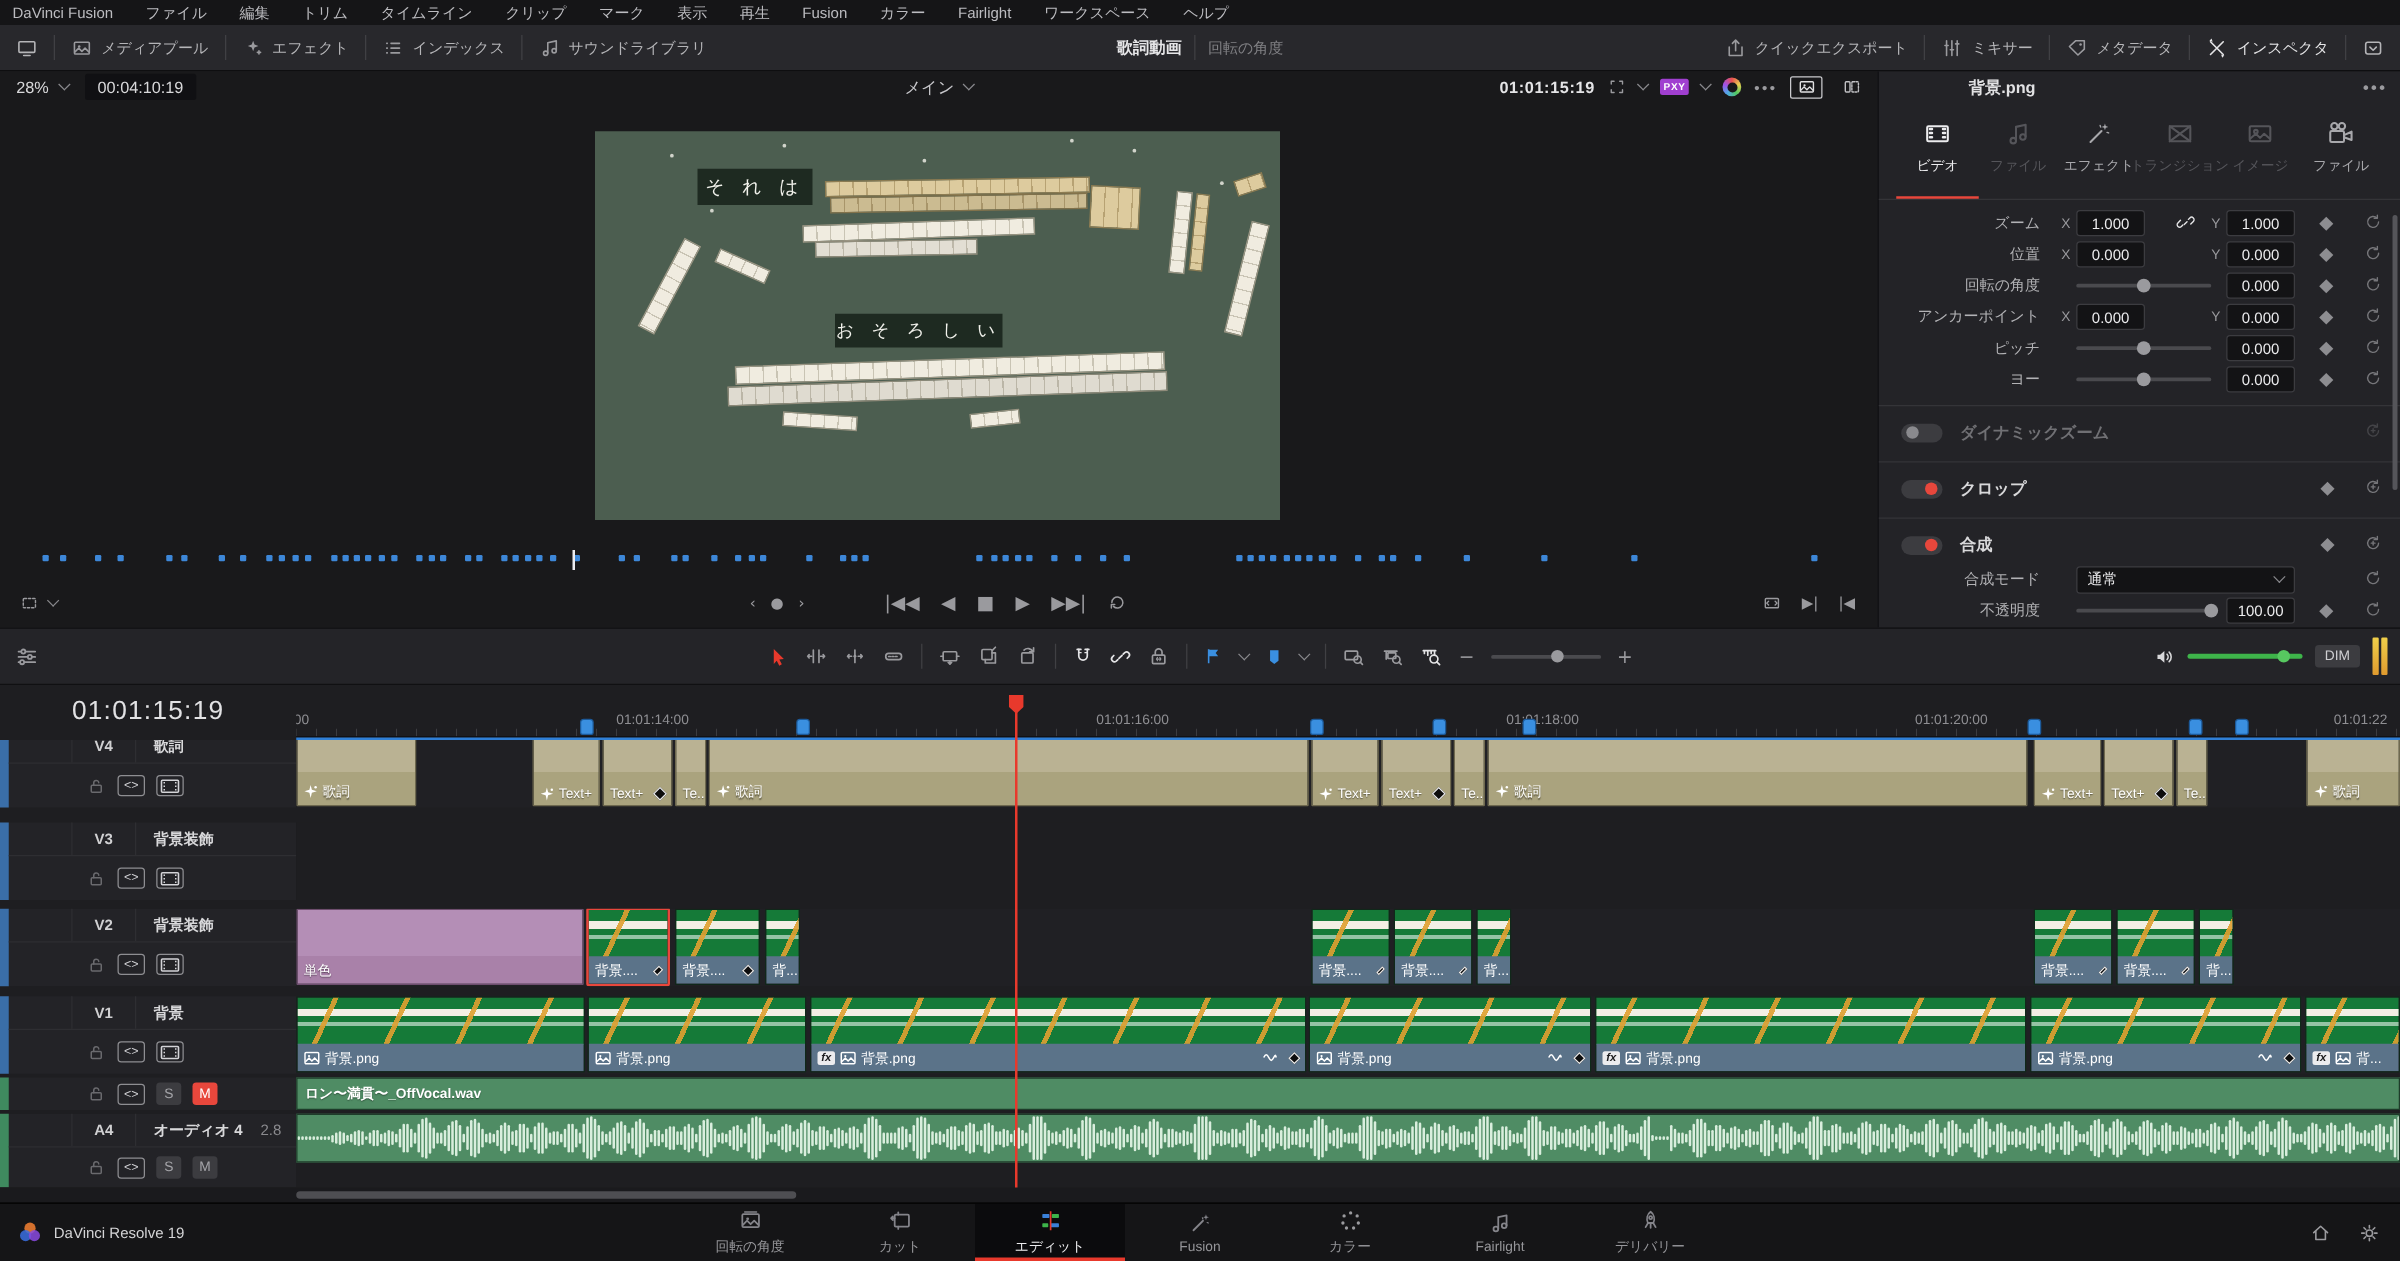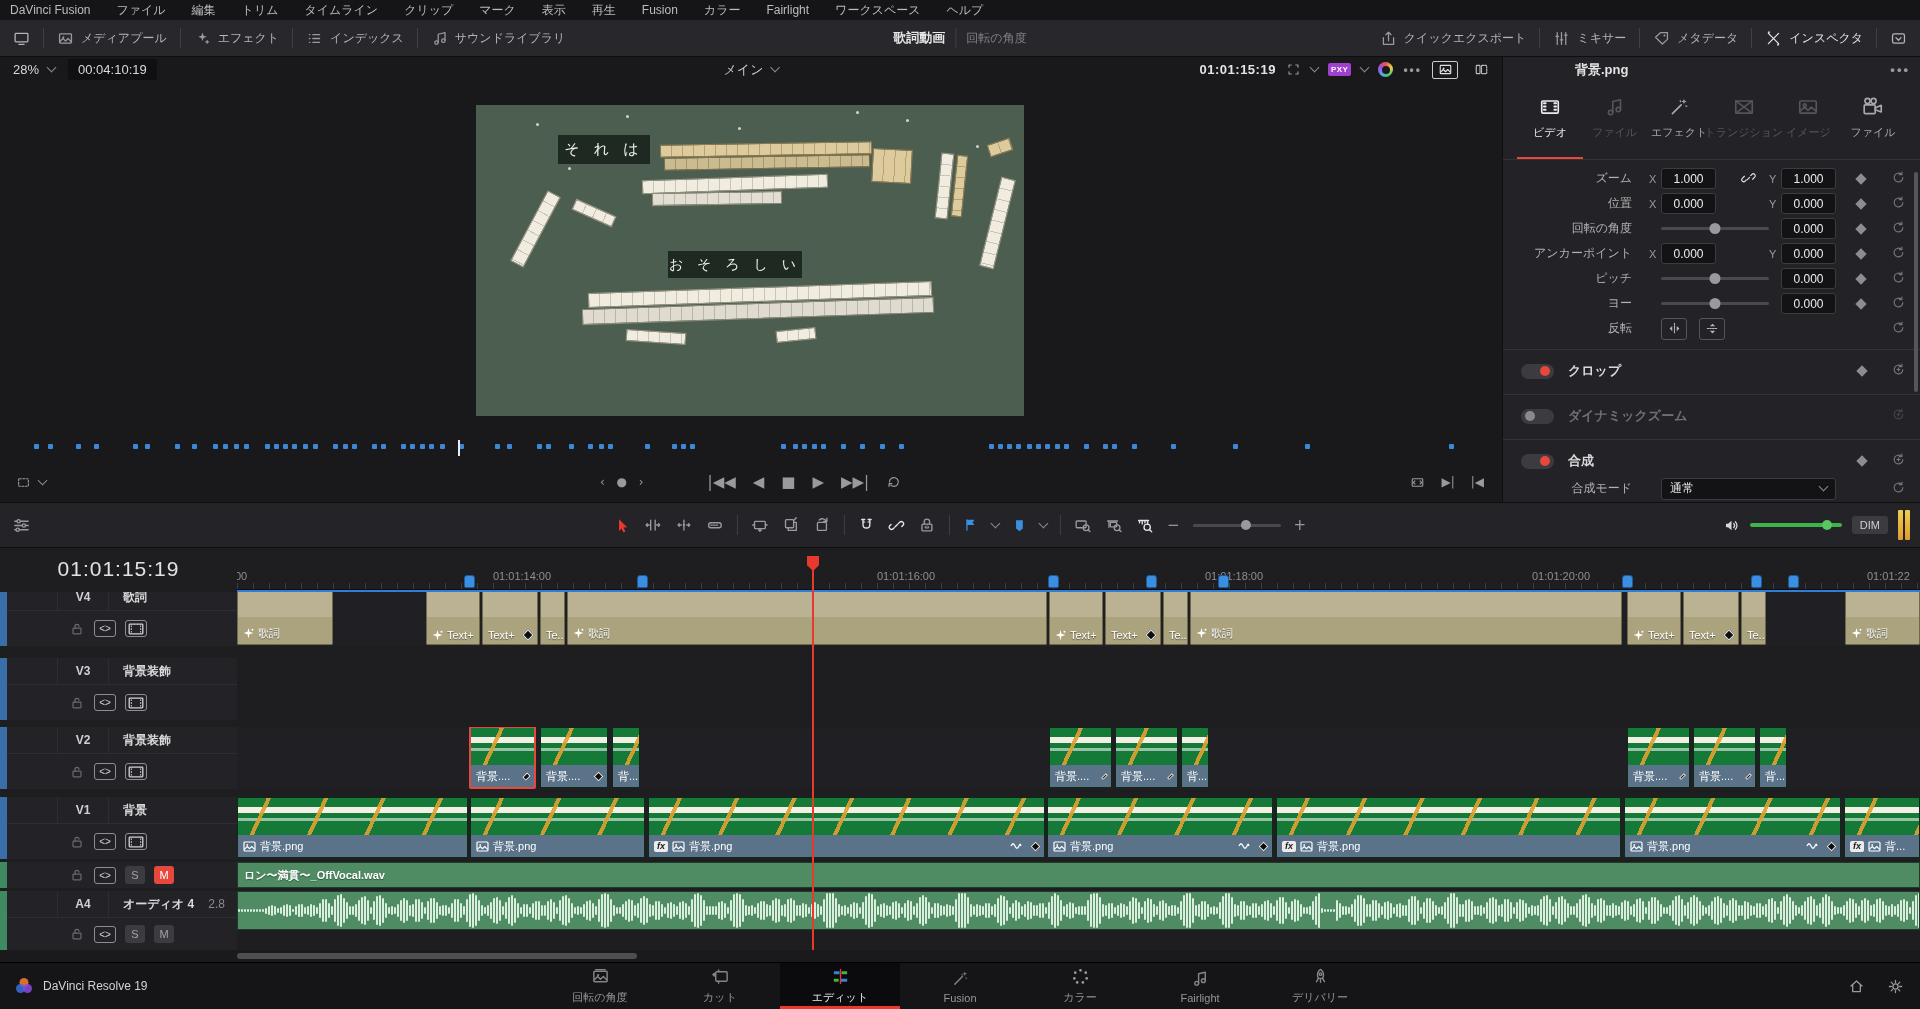--- a/index.html
+++ b/index.html
@@ -587,60 +587,42 @@
           <span class="strack" style="left: 158px; width: 108px;">
             <span class="sknob" style="left: 50%;"></span>
           </span>
           <span class="vbox" style="left: 278px;">0.000</span>
           <span class="kdia" style="right: 55px;"></span>
           <span class="rst" style="right: 14px;"><svg width="15" height="15" viewBox="0 0 20 20" fill="none" stroke="currentColor" stroke-width="1.5" stroke-linecap="round" stroke-linejoin="round">
               <path d="M15.8 10a5.8 5.8 0 1 1-1.7-4.1"></path>
               <path d="M14.5 2.8v3.4h-3.4"></path>
             </svg></span>
         </div>
-        <div class="irow">
-          <span class="rlabel">反転</span>
-          <span style="position: absolute; left: 158px;"><span class="flipbtn">
-              <svg width="15" height="15" viewBox="0 0 20 20" fill="none" stroke="currentColor" stroke-width="1.5" stroke-linecap="round" stroke-linejoin="round">
-                <path d="M10 3v14" stroke-dasharray="2 1.5"></path>
-                <path d="M7 6.5L3.5 10 7 13.5zM13 6.5l3.5 3.5L13 13.5z" fill="currentColor" stroke="none"></path>
-              </svg>
-            </span><span class="flipbtn">
-              <svg width="15" height="15" viewBox="0 0 20 20" fill="none" stroke="currentColor" stroke-width="1.5" stroke-linecap="round" stroke-linejoin="round">
-                <path d="M3 10h14" stroke-dasharray="2 1.5"></path>
-                <path d="M6.5 7L10 3.5 13.5 7zM6.5 13l3.5 3.5 3.5-3.5z" fill="currentColor" stroke="none"></path>
-              </svg>
-            </span></span>
-          <span class="rst" style="right: 14px;"><svg width="15" height="15" viewBox="0 0 20 20" fill="none" stroke="currentColor" stroke-width="1.5" stroke-linecap="round" stroke-linejoin="round">
+      </div>
+      <div class="isec dis">
+        <div class="isec-head">
+          <span class="toggle">
+            <span class="knob"></span>
+          </span>
+          <span class="isec-title">ダイナミックズーム</span>
+          <span class="rst" style="right: 14px; position: absolute; opacity: 0.4;"><svg width="15" height="15" viewBox="0 0 20 20" fill="none" stroke="currentColor" stroke-width="1.5" stroke-linecap="round" stroke-linejoin="round">
               <path d="M15.8 10a5.8 5.8 0 1 1-1.7-4.1"></path>
               <path d="M14.5 2.8v3.4h-3.4"></path>
+              <path d="M10 8v4M8 10h4"></path>
             </svg></span>
         </div>
       </div>
       <div class="isec">
         <div class="isec-head">
           <span class="toggle on">
             <span class="knob"></span>
           </span>
           <span class="isec-title">クロップ</span>
           <span class="kdia" style="right: 54px; position: absolute;"></span>
           <span class="rst" style="right: 14px; position: absolute;"><svg width="15" height="15" viewBox="0 0 20 20" fill="none" stroke="currentColor" stroke-width="1.5" stroke-linecap="round" stroke-linejoin="round">
-              <path d="M15.8 10a5.8 5.8 0 1 1-1.7-4.1"></path>
-              <path d="M14.5 2.8v3.4h-3.4"></path>
-              <path d="M10 8v4M8 10h4"></path>
-            </svg></span>
-        </div>
-      </div>
-      <div class="isec dis">
-        <div class="isec-head">
-          <span class="toggle">
-            <span class="knob"></span>
-          </span>
-          <span class="isec-title">ダイナミックズーム</span>
-          <span class="rst" style="right: 14px; position: absolute; opacity: 0.4;"><svg width="15" height="15" viewBox="0 0 20 20" fill="none" stroke="currentColor" stroke-width="1.5" stroke-linecap="round" stroke-linejoin="round">
               <path d="M15.8 10a5.8 5.8 0 1 1-1.7-4.1"></path>
               <path d="M14.5 2.8v3.4h-3.4"></path>
               <path d="M10 8v4M8 10h4"></path>
             </svg></span>
         </div>
       </div>
       <div class="isec">
         <div class="isec-head">
           <span class="toggle on">
             <span class="knob"></span>
@@ -1619,20 +1601,25 @@
             <span class="chip">&lt;&gt;</span>
             <span class="chip">
               <svg width="16" height="12" viewBox="0 0 20 15" fill="none" stroke="currentColor" stroke-width="1.6">
                 <rect x="1.5" y="1.5" width="17" height="12" rx="1"></rect>
                 <path d="M3.5 4h1.5M3.5 7.5h1.5M3.5 11h1.5M15 4h1.5M15 7.5h1.5M15 11h1.5"></path>
               </svg>
             </span>
           </span>
         </div>
         <div class="tbody">
+          <div class="clip purple" style="left: 0px; width: 230px;">
+            <span class="clabel">
+              <span>単色</span>
+            </span>
+          </div>
           <div class="clip green selected" style="left: 233px; width: 65px;">
             <div class="thumb"></div>
             <div class="glab">
               <span>背景....</span>
               <span class="spacer"></span>
               <span class="kdia2"></span>
             </div>
           </div>
           <div class="clip green" style="left: 303px; width: 68px;">
             <div class="thumb"></div>

